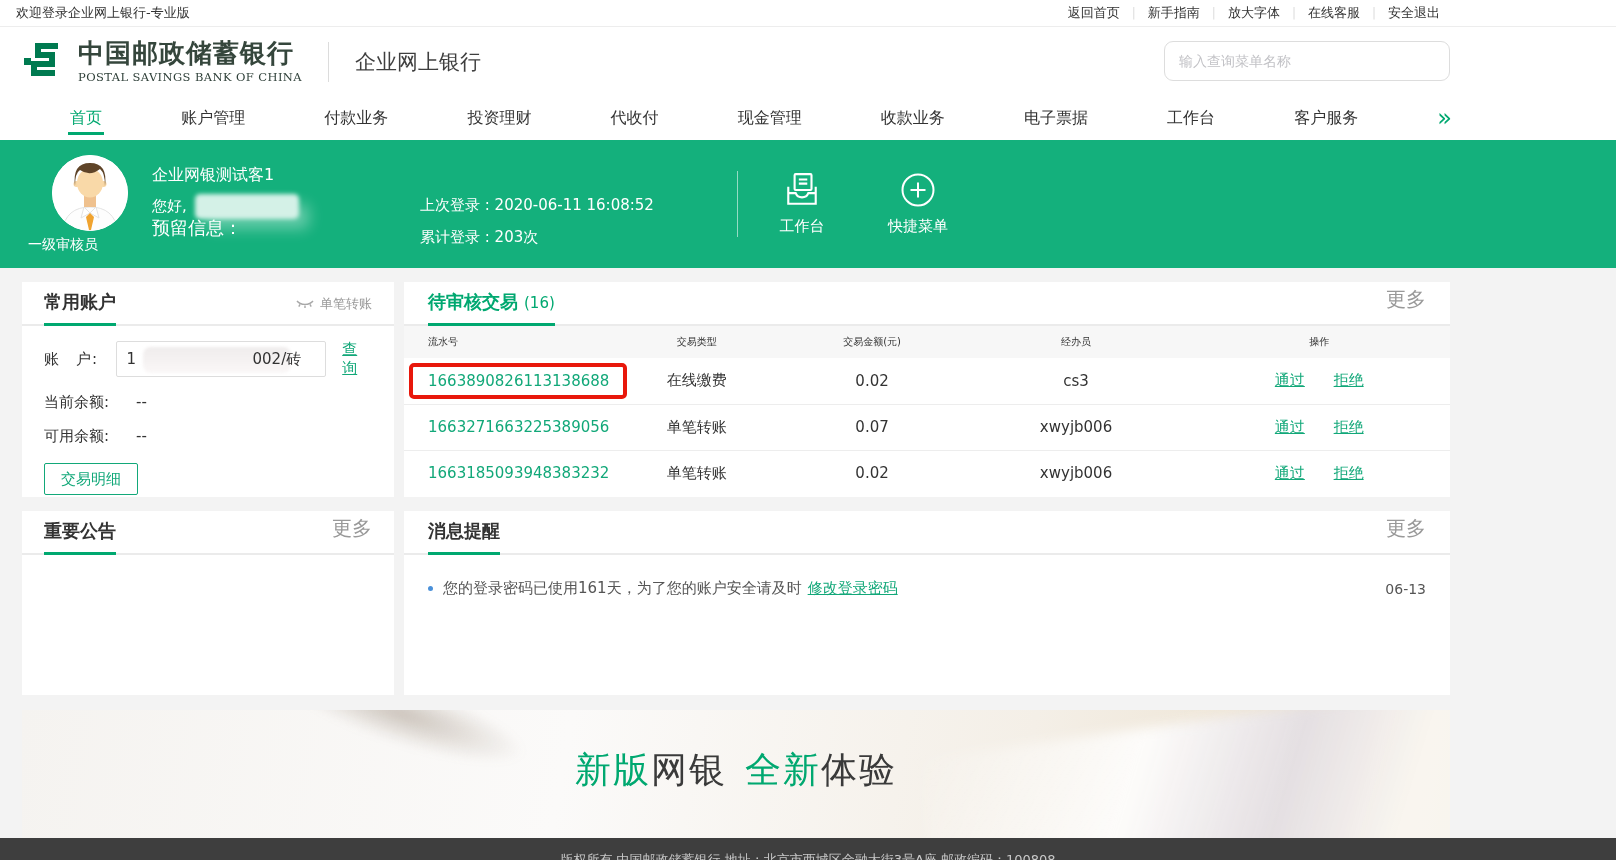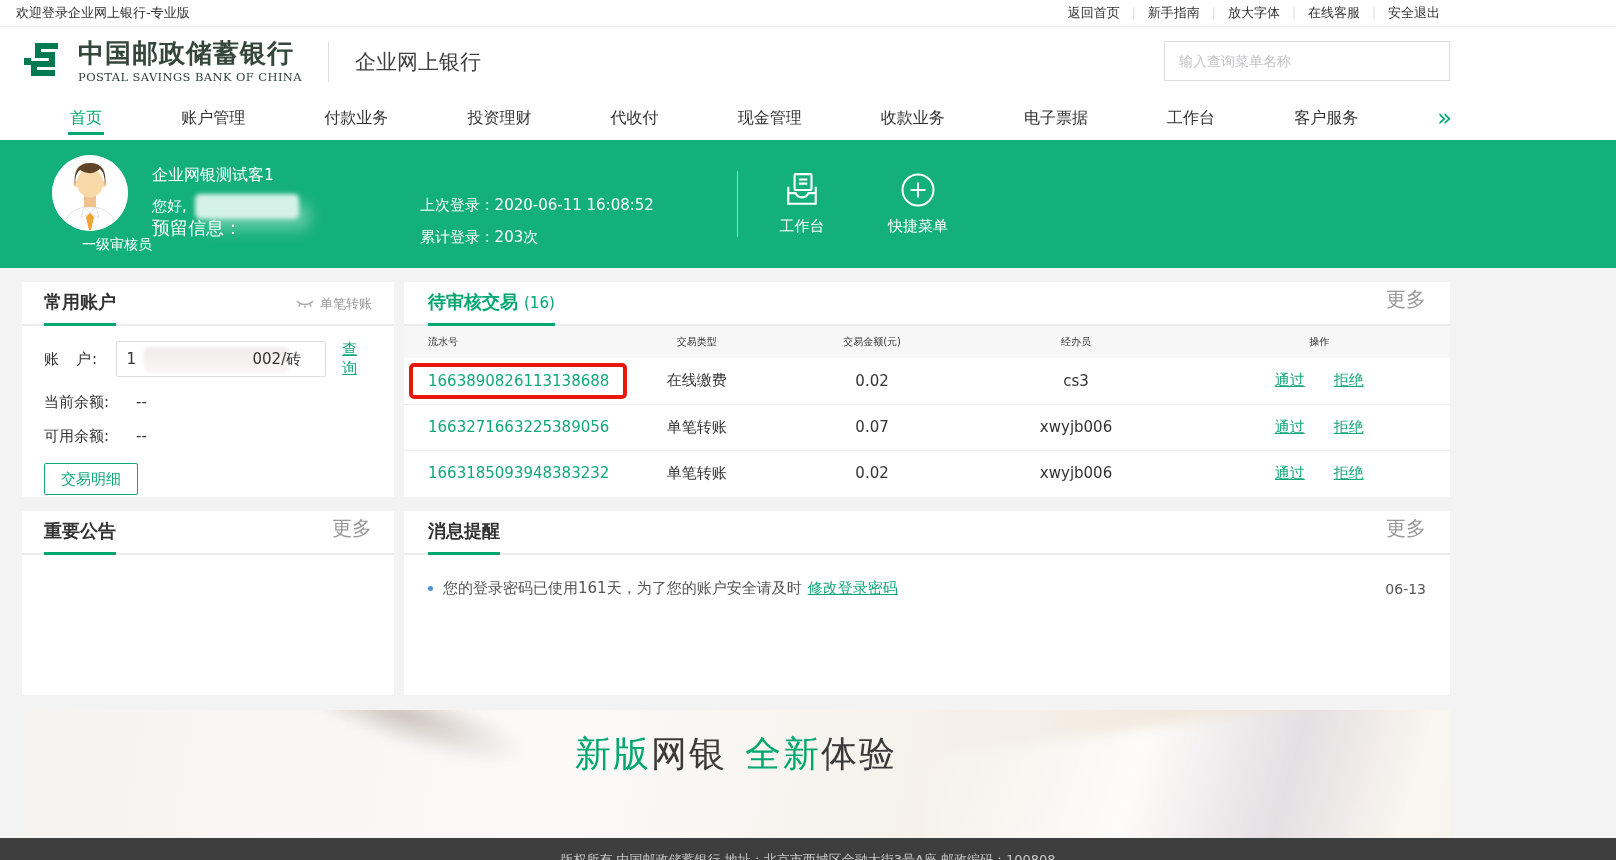--- a/index.html
+++ b/index.html
@@ -19,39 +19,39 @@
   .header { height:69px; background:#fff; position:relative; display:flex; align-items:center; padding-left:22px; }
   .brand { display:flex; align-items:center; }
   .logo-svg { width:46px; height:46px; margin-right:10px; }
   .brand-cn { font-family:"DejaVu Serif","Liberation Serif",serif; font-size:26px; font-weight:bold;
               color:#35463c; letter-spacing:1px; line-height:1; }
   .brand-en { font-family:"DejaVu Serif","Liberation Serif",serif; font-size:11.5px; color:#30413a;
               letter-spacing:0.4px; margin-top:4px; }
   .product { font-size:21px; color:#3f3f3f; margin-left:26px; padding-left:26px;
              border-left:1px solid #dcdcdc; line-height:40px; }
   .search-box { position:absolute; right:166px; top:14px; width:286px; height:40px;
-                border:1px solid #ddd; border-radius:0; padding:0 14px; font-size:14px;
+                border:1px solid #ddd; border-radius:9px; padding:0 14px; font-size:14px;
                 color:#333; outline:none; font-family:inherit; }
   .search-box::placeholder { color:#c2c2c6; }
 
   
   .nav { height:44px; background:#fff; }
   .nav-inner { width:1428px; margin-left:22px; height:100%; display:flex; align-items:center;
                justify-content:space-between; padding-left:48px; }
   .nav-item { font-size:16px; color:#333; position:relative; height:100%; display:flex; align-items:center; }
   .nav-item.active { color:var(--accent,#00a870); }
   .nav-item.active::after { content:""; position:absolute; left:50%; transform:translateX(-50%);
                             bottom:5px; width:36px; height:3px; background:var(--accent,#00a870); }
   .nav-expand { color:var(--accent,#00a870); font-size:24px; line-height:1; letter-spacing:-2px; }
 
   
   .banner { height:128px; background:var(--banner-green,#14b07c); position:relative; color:#fff; }
   .avatar { position:absolute; left:52px; top:15px; width:76px; height:76px; border-radius:50%;
             overflow:hidden; background:#fff; }
-  .role { position:absolute; left:28px; top:96px; width:124px; text-align:right; font-size:14px; }
+  .role { position:absolute; left:28px; top:96px; width:124px; text-align:left; font-size:14px; }
   .company { position:absolute; left:152px; top:25px; font-size:16px; }
   .greeting-row { position:absolute; left:152px; top:54px; font-size:15px; display:flex; align-items:center; }
   .blur-patch { width:104px; height:25px; margin-left:8px; background:rgba(255,255,255,0.82);
                 border-radius:5px; filter:blur(2px); box-shadow:10px 10px 14px rgba(255,255,255,0.35); }
   .reserved { position:absolute; left:152px; top:76px; font-size:18px; }
   .login-last  { position:absolute; left:420px; top:56px; font-size:15px; }
   .login-total { position:absolute; left:420px; top:88px; font-size:15px; }
   .v-divider { position:absolute; left:737px; top:31px; width:1px; height:66px; background:rgba(255,255,255,0.55); }
   .shortcut { position:absolute; top:30px; width:110px; text-align:center; cursor:pointer; }
   .shortcut .ic { height:40px; display:flex; align-items:center; justify-content:center; }
@@ -117,21 +117,21 @@
 
   
   .promo { margin-top:15px; height:128px; position:relative; overflow:hidden;
            background:linear-gradient(100deg,#f5f3f0 0%,#fbfaf9 38%,#f4efe7 70%,#e9dcc6 100%); }
   .promo::before { content:""; position:absolute; right:-40px; top:10px; width:560px; height:220px;
                    background:linear-gradient(115deg,rgba(255,255,255,0) 0%,rgba(255,255,255,0.85) 35%,rgba(226,222,230,0.8) 60%,rgba(255,255,255,0.7) 80%);
                    transform:rotate(-8deg); filter:blur(6px); }
   .promo::after { content:""; position:absolute; left:250px; top:-26px; width:260px; height:60px;
                   background:radial-gradient(ellipse at center,rgba(120,100,80,0.35),rgba(120,100,80,0) 70%);
                   transform:rotate(18deg); filter:blur(4px); }
-  .promo-text { position:absolute; left:0; right:0; top:20px; text-align:center; font-size:36px;
+  .promo-text { position:absolute; left:0; right:0; top:36px; text-align:center; font-size:36px;
                 color:#3a3a3a; letter-spacing:2px; z-index:2; }
   .promo-text .hl { color:var(--accent,#00a870); }
   .promo-text .gap { display:inline-block; width:18px; }
 
   
   .footer { height:22px; background:#3e3e3e; overflow:hidden; text-align:center; }
   .footer span { display:inline-block; margin-top:13px; font-size:13px; color:#c9c9c9; }
 </style>
 </head>
 <body>

